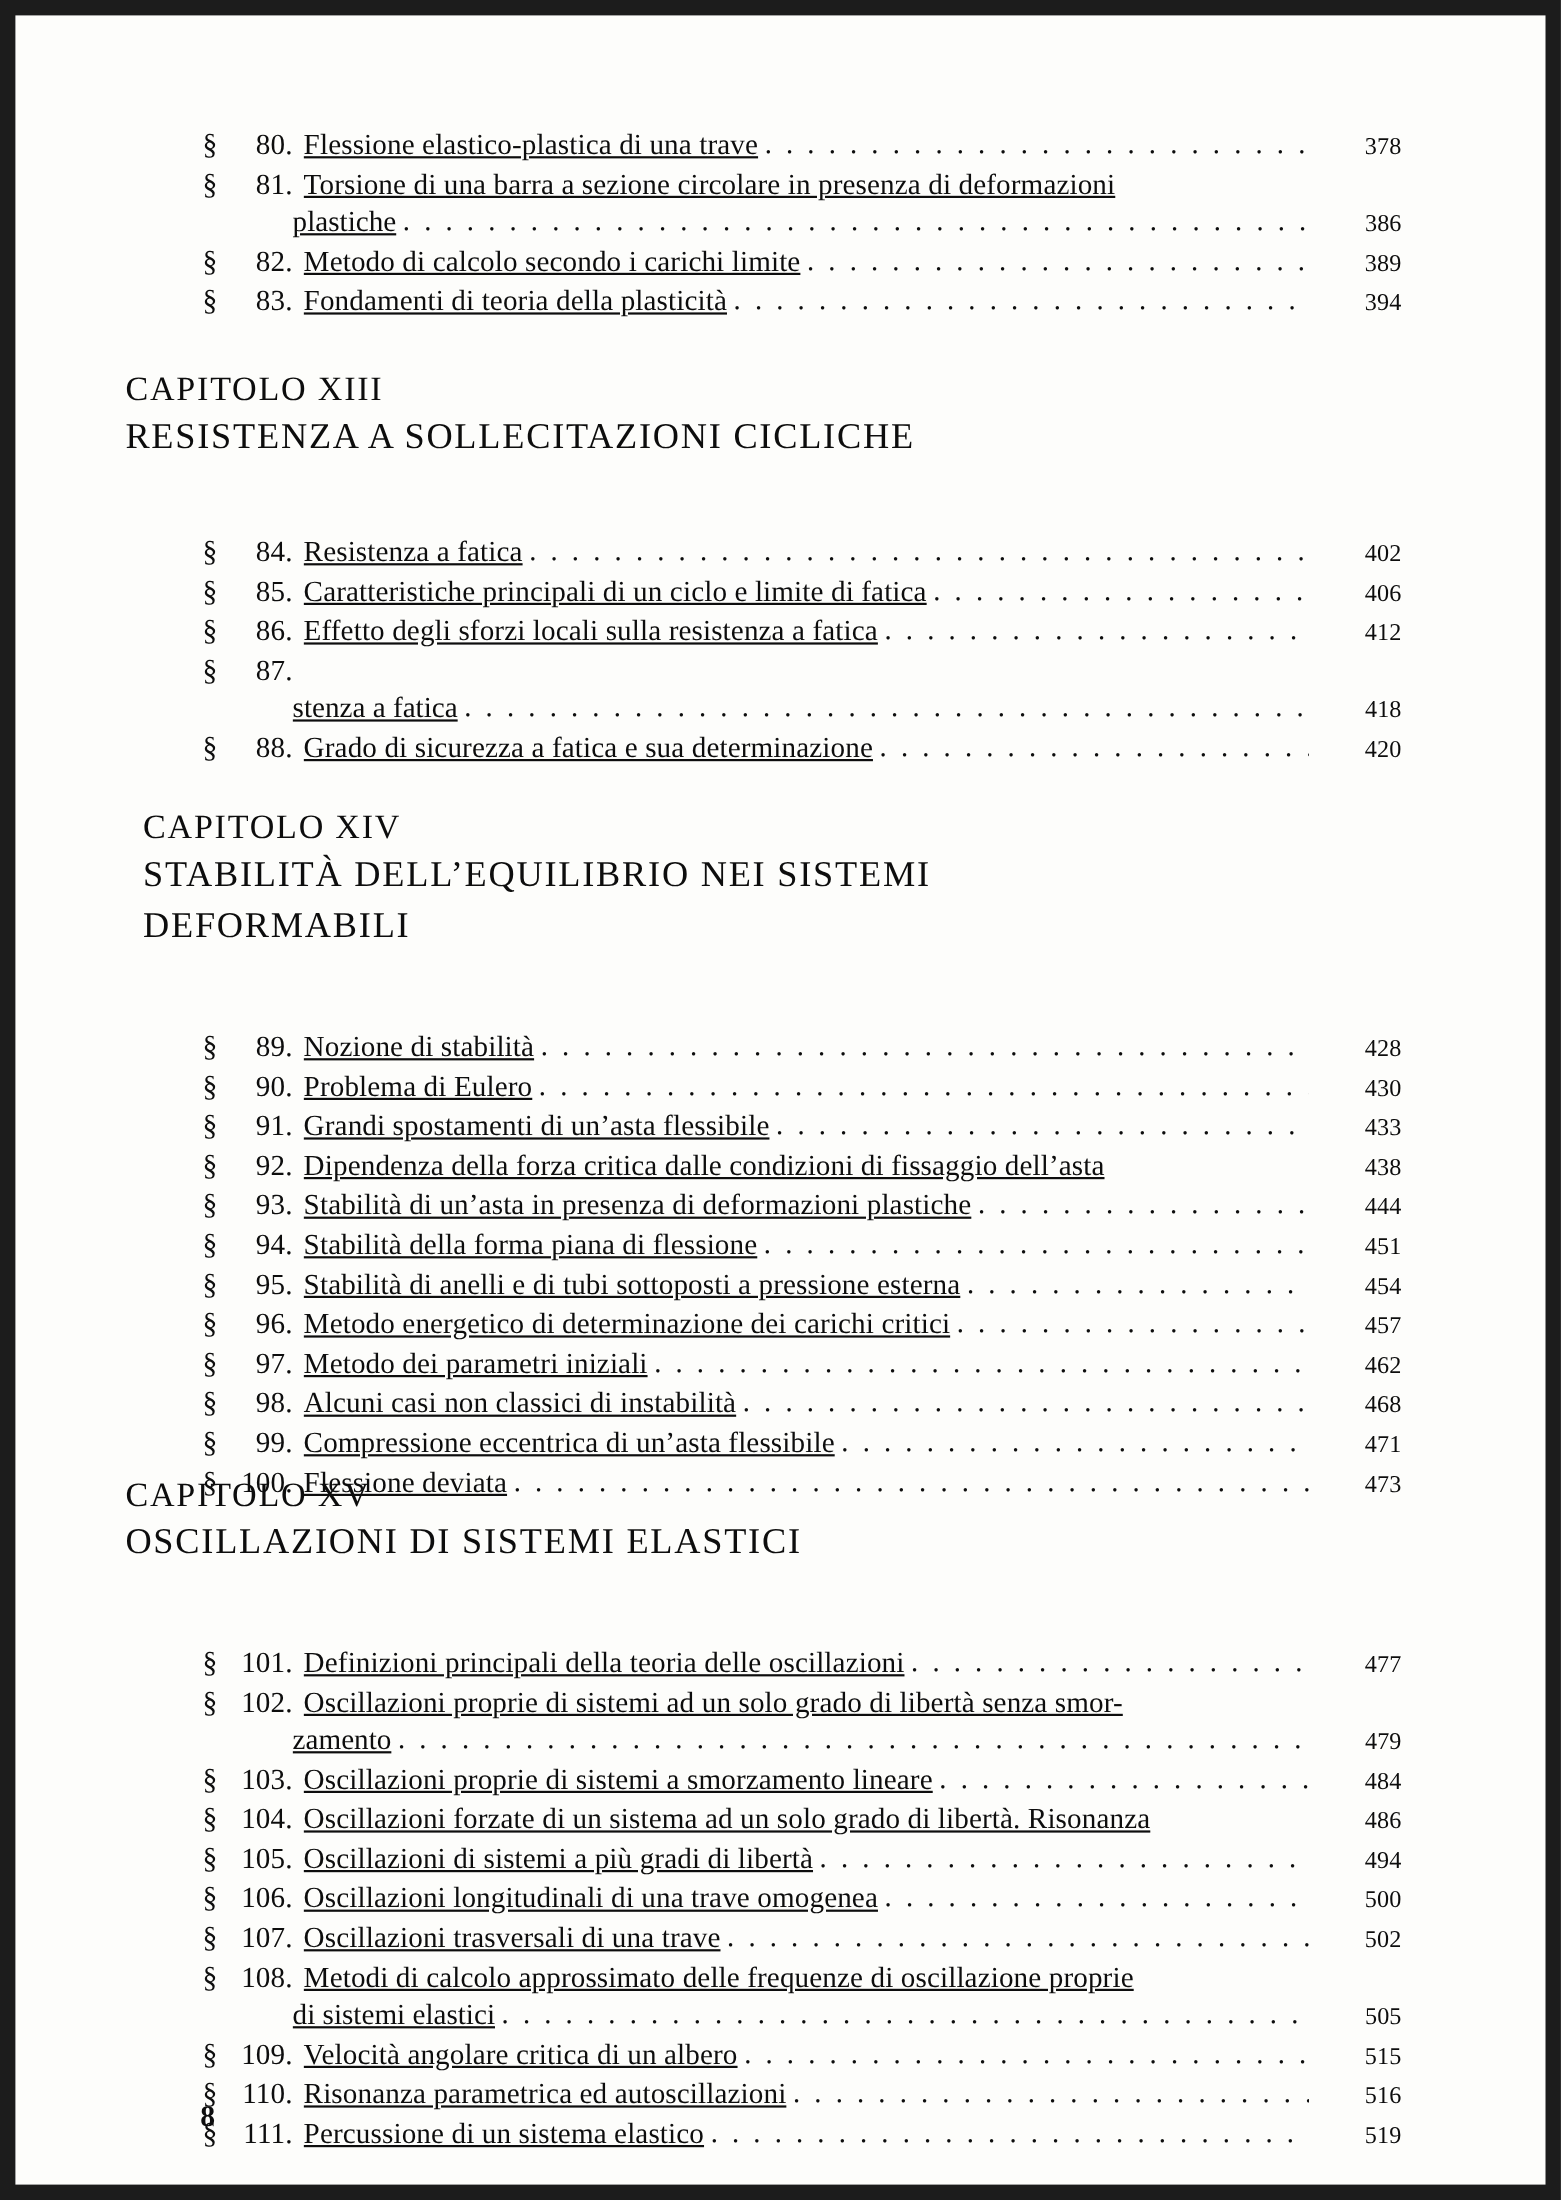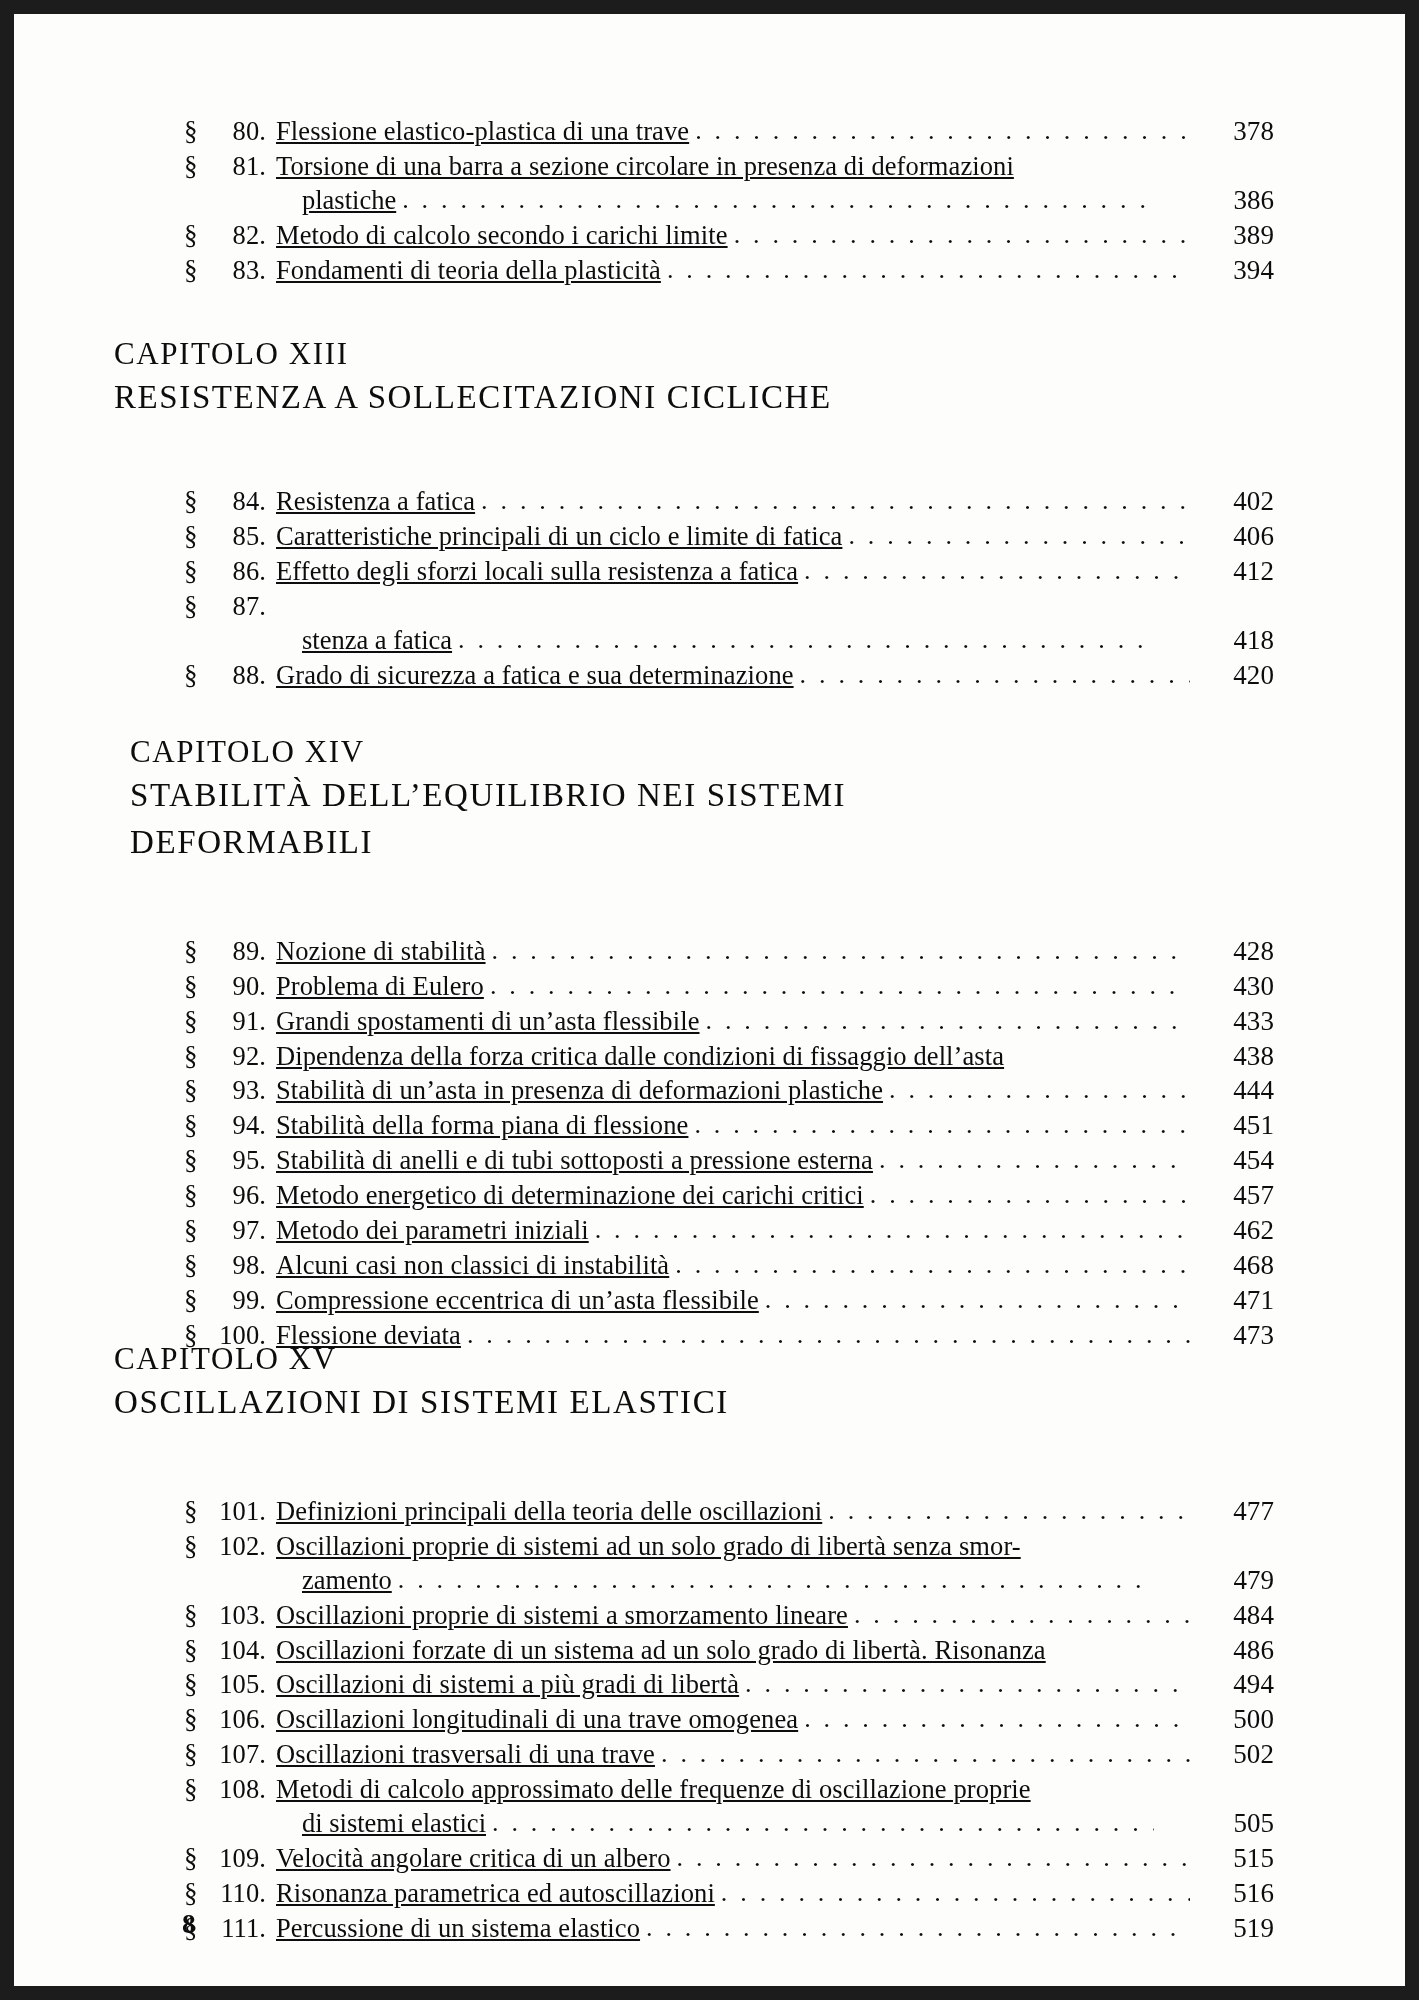--- a/index.html
+++ b/index.html
@@ -90,30 +90,29 @@
     letter-spacing: 3.2px;
     color: #0d0d0d;
     font-size: 26px;
     transform: translateY(-1px);
   }
   .page-num {
     flex: 0 0 74px;
     text-align: right;
     padding-left: 8px;
     white-space: nowrap;
-    font-size: 27px;
+    font-size: 22px;
   }
   
   .cont-line {
     display: flex;
     align-items: baseline;
     font-size: 26.5px;
     line-height: 34px;
     color: #0d0d0d;
-    gap: 36px;
   }
   .cont-pad {
     flex: 0 0 82px;
   }
   .blankpage { visibility: hidden; }
 
   
   .chapter-block {
     color: #0d0d0d;
   }

